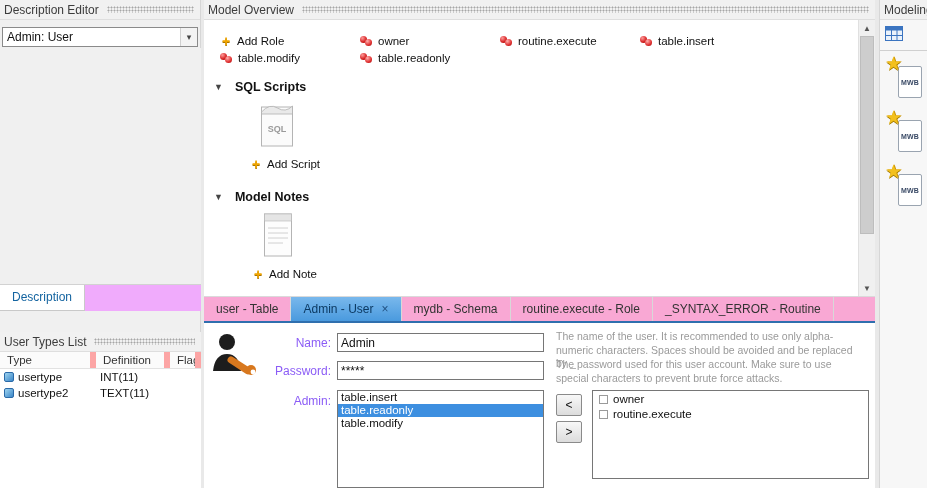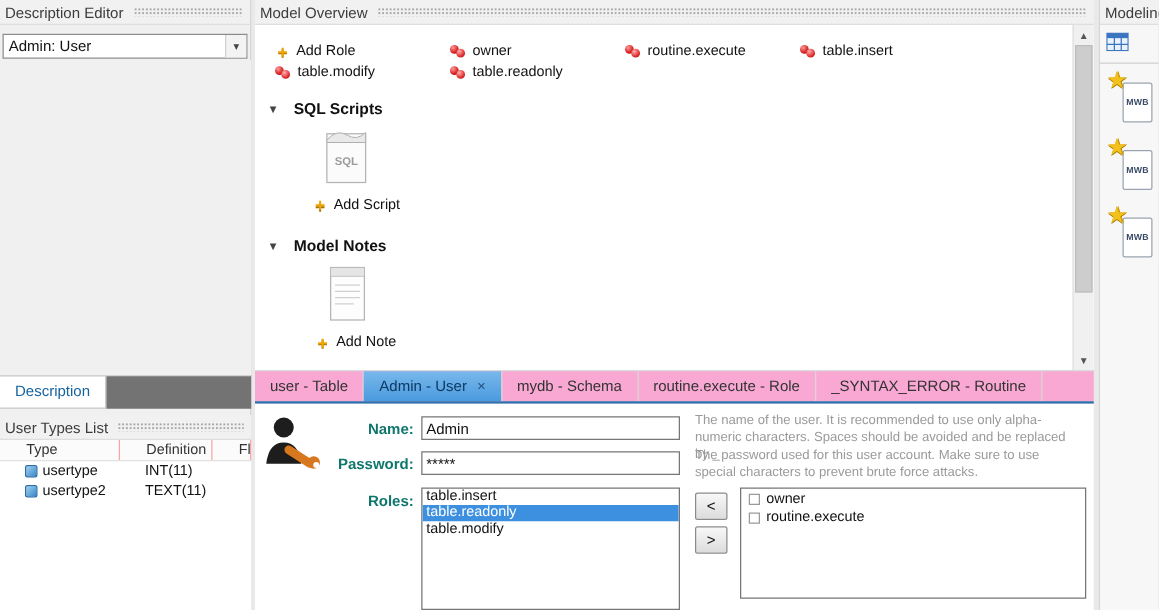--- a/index.html
+++ b/index.html
@@ -9,29 +9,29 @@
   
   .panel-header { height:20px; background:#f1f1f1; border-bottom:1px solid #dedede; display:flex; align-items:center; gap:6px; padding:0 4px; color:#3c3c3c; font-size:12px; }
   .grip { flex:1; height:7px; margin:0 2px; background-image:radial-gradient(circle,#a6a6a6 0.9px,transparent 1.1px); background-size:3px 3px; }
 
   
   .left-col { position:absolute; left:0; top:0; width:201px; height:488px; background:#f0f0f0; border-right:1px solid #d6d6d6; }
   .combo { position:absolute; left:2px; top:27px; width:196px; height:20px; background:#fff; border:1px solid #8a8a8a; display:flex; align-items:center;gap:47px; }
   .combo-val { flex:1; padding-left:4px; font-size:12px; color:#111; }
   .combo-btn { width:17px; height:100%; display:flex; align-items:center; justify-content:center; font-size:9px; color:#444; border-left:1px solid #d0d0d0; background:#f3f3f3; }
   .desc-body { position:absolute; left:0; top:48px; width:201px; height:252px; background:#f0f0f0; }
-  .desc-tabs { position:absolute; left:0; top:300px; width:201px; height:27px; border-top:1px solid #d2d2d2; background:#737373; }
+  .desc-tabs { position:absolute; left:0; top:284px; width:201px; height:27px; border-top:1px solid #d2d2d2; background:#f0abfc; }
   .desc-tab { display:inline-block; background:#fff; border:1px solid #c9c9c9; border-top:none; border-left:none; padding:5px 12px 6px; color:#1464a0; font-size:12px; }
   .ut-header { position:absolute; left:0; top:332px; width:201px; }
   .types-table { position:absolute; left:0; top:352px; width:201px; height:136px; background:#fff; font-size:11.5px; }
   .tt-head, .tt-row { display:grid; grid-template-columns:96px 74px 1fr; align-items:center; }
   .tt-head { height:17px; border-bottom:1px solid #e2e2e2; background:#fbfbfb; color:#333; }
-  .tt-head > div { border-right:1px solid #fca5a5; padding-left:21px; height:100%; display:flex; align-items:center; overflow:hidden; white-space:nowrap; }
+  .tt-head > div { border-right:6px solid #fca5a5; padding-left:7px; height:100%; display:flex; align-items:center; overflow:hidden; white-space:nowrap; }
   .tt-row { height:16px; color:#111; }
-  .tt-row > div { padding-left:20px; display:flex; align-items:center; gap:4px; overflow:hidden; white-space:nowrap; }
+  .tt-row > div { padding-left:4px; display:flex; align-items:center; gap:4px; overflow:hidden; white-space:nowrap; }
   .type-icon { width:10px; height:10px; background:linear-gradient(135deg,#9fd4f0,#3a86c8); border:1px solid #2a6aa8; border-radius:2px; flex:0 0 10px; }
 
   
   .center-col { position:absolute; left:204px; top:0; width:671px; height:488px; }
   .overview { position:absolute; left:0; top:20px; width:671px; height:276px; background:#fff; overflow:hidden; }
   .role-grid { position:absolute; left:16px; top:12px; width:600px; display:flex; flex-wrap:wrap; }
   .role-item { width:140px; height:17px; display:flex; align-items:center; gap:5px; font-size:11.5px; color:#111; }
   .role-icon { position:relative; width:13px; height:11px; flex:0 0 13px; }
   .role-icon::before { content:""; position:absolute; left:0; top:1px; width:7px; height:7px; border-radius:50%; background:radial-gradient(circle at 35% 30%,#ff9a9a,#d42020 60%,#8a0000); }
   .role-icon::after { content:""; position:absolute; left:5px; top:4px; width:7px; height:7px; border-radius:50%; background:radial-gradient(circle at 35% 30%,#ffb0b0,#e03030 60%,#9a0000); }
@@ -45,21 +45,21 @@
   .v-scroll .up { top:0; } .v-scroll .down { bottom:0; }
   .v-scroll .thumb { position:absolute; left:1px; right:1px; top:16px; height:198px; background:#cdcdcd; border:1px solid #bdbdbd; }
 
   .etabs { position:absolute; left:0; top:296px; width:671px; height:25px; background:#f9a8d4; border-top:1px solid #dadada; display:flex; align-items:stretch; }
   .etab { display:flex; align-items:center; padding:0 12px; font-size:12px; color:#333; border-right:1px solid #d8d8d8; white-space:nowrap; }
   .etab.active { background:linear-gradient(#79b8ec,#4a9ade); color:#0c3a63; }
   .etab .close { margin-left:8px; font-size:12px; color:#215283; }
   .blue-line { position:absolute; left:0; top:321px; width:671px; height:2px; background:#2f6fae; }
 
   .form { position:absolute; left:0; top:323px; width:671px; height:165px; background:#fff; }
-  .flabel { position:absolute; left:55px; width:72px; text-align:right; font-size:12px; color:#0f766e;font-weight:bold; }
+  .flabel { position:absolute; left:55px; width:72px; text-align:right; font-size:12px; color:#8b5cf6; }
   .finput { position:absolute; left:133px; width:207px; height:19px; border:1px solid #767676; font-family:"Liberation Sans",sans-serif; font-size:12px; padding:0 3px; background:#fff; color:#111; }
   .help { position:absolute; left:352px; width:308px; font-size:10.5px; color:#9a9a9a; line-height:1.3; }
   .listbox { position:absolute; border:1px solid #767676; background:#fff; font-size:11.5px; overflow:hidden; }
   .lb-left { left:133px; top:67px; width:207px; height:98px; }
   .lb-right { left:388px; top:67px; width:277px; height:89px; }
   .lb-item { height:13px; line-height:13px; padding-left:3px; color:#111; white-space:nowrap; }
   .lb-item.selected { background:#3d8fe0; color:#fff; }
   .mv-btn { position:absolute; left:352px; width:26px; height:22px; border:1px solid #8a8a8a; border-radius:2px; background:linear-gradient(#f8f8f8,#dcdcdc); font-size:12px; color:#111; text-align:center; line-height:20px; }
   .tree-item { position:relative; height:13px; line-height:13px; padding-left:20px; color:#111; white-space:nowrap; margin-top:2px; }
   .tree-box { position:absolute; left:6px; top:2px; width:9px; height:9px; border:1px solid #9a9a9a; background:#fff; }
@@ -238,21 +238,21 @@
       </div>
 
       <div class="flabel" style="top:13px;">Name:</div>
       <input class="finput" style="top: 10px;" value="Admin">
       <div class="help" style="top:7px;">The name of the user. It is recommended to use only alpha-numeric characters. Spaces should be avoided and be replaced by _</div>
 
       <div class="flabel" style="top:41px;">Password:</div>
       <input class="finput" style="top: 38px;" value="*****">
       <div class="help" style="top:35px;">The password used for this user account. Make sure to use special characters to prevent brute force attacks.</div>
 
-      <div class="flabel" style="top:71px;">Roles:</div>
+      <div class="flabel" style="top:71px;">Admin:</div>
 
       <div class="listbox lb-left">
         <div class="lb-item">table.insert</div>
         <div class="lb-item selected">table.readonly</div>
         <div class="lb-item">table.modify</div>
       </div>
 
       <div class="mv-btn" style="top:71px;">&lt;</div>
       <div class="mv-btn" style="top:98px;">&gt;</div>
 

